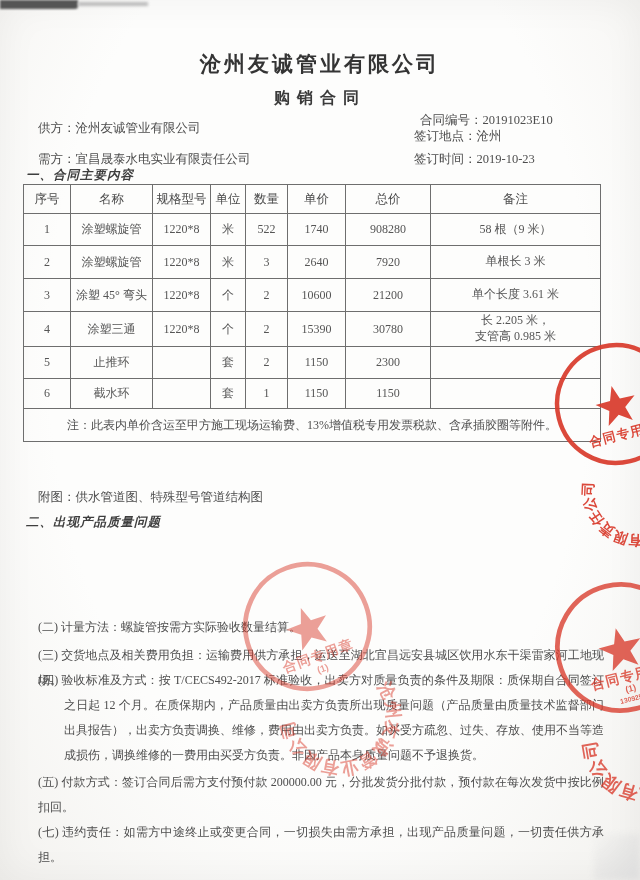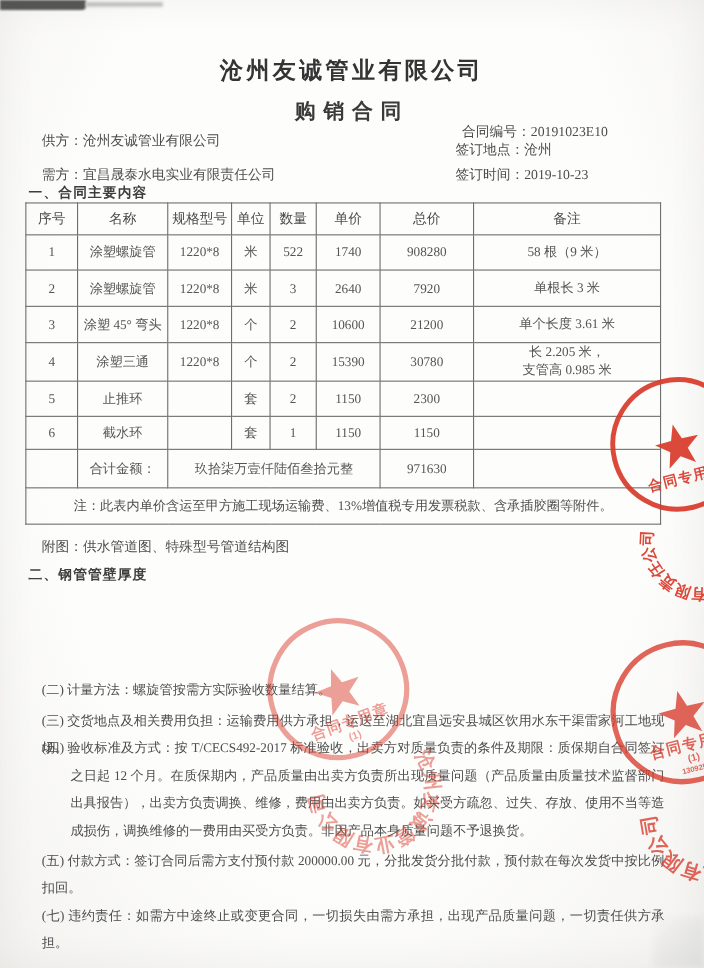--- a/index.html
+++ b/index.html
@@ -30,32 +30,33 @@
     background:linear-gradient(315deg,#ddd,rgba(221,221,221,0));
     filter:blur(3px);
   }
   .company-title{
     position:absolute;top:50px;left:0;width:100%;
     text-align:center;font-size:21px;font-weight:bold;
     letter-spacing:3px;color:#343434;
   }
   .doc-title{
     position:absolute;top:88px;left:0;width:100%;
-    text-align:center;font-size:19px;font-weight:bold;
+    text-align:center;font-size:16px;font-weight:bold;
     letter-spacing:7px;color:#3a3a3a;
   }
   .meta{position:absolute;font-size:12.5px;color:#4d4d4d;white-space:nowrap;}
   .m-supplier{left:38px;top:120px;}
   .m-buyer{left:38px;top:151px;}
   .m-no{left:420px;top:112px;}
   .m-place{left:414px;top:128px;}
   .m-date{left:414px;top:151px;}
   .sec-heading{
     position:absolute;left:26px;font-size:12.5px;font-weight:bold;color:#3e3e3e;
     letter-spacing:1px;
+    font-style:italic;
   }
   .sec1{top:167px;}
   .sec2{top:514px;}
   table.items{
     position:absolute;left:23px;top:184px;width:577px;
     border-collapse:collapse;table-layout:fixed;
     font-size:12px;color:#555;
   }
   table.items td,table.items th{
     border:1px solid #6e6e6e;
@@ -178,36 +179,29 @@
     <tr style="height:30px">
       <td>6</td>
       <td>截水环</td>
       <td></td>
       <td>套</td>
       <td>1</td>
       <td>1150</td>
       <td>1150</td>
       <td class="remark"></td>
     </tr>
-    <tr style="height:35px">
-      <td></td>
-      <td>合计金额：</td>
-      <td colspan="4">玖拾柒万壹仟陆佰叁拾元整</td>
-      <td>971630</td>
-      <td></td>
-    </tr>
     <tr style="height:33px">
       <td colspan="8" class="note-cell">注：此表内单价含运至甲方施工现场运输费、13%增值税专用发票税款、含承插胶圈等附件。</td>
     </tr>
   </tbody>
     </table>
 
   <div class="attachment">附图：供水管道图、特殊型号管道结构图</div>
 
-  <div class="sec-heading sec2">二、钢管管壁厚度</div>
+  <div class="sec-heading sec2">二、出现产品质量问题</div>
 
   <div class="clause c2">(二) 计量方法：螺旋管按需方实际验收数量结算。</div>
   <div class="clause c3">(三) 交货地点及相关费用负担：运输费用供方承担，运送至湖北宜昌远安县城区饮用水东干渠雷家河工地现场。</div>
   <div class="clause c4 hang">(四) 验收标准及方式：按 T/CECS492-2017 标准验收，出卖方对质量负责的条件及期限：质保期自合同签订之日起 12 个月。在质保期内，产品质量由出卖方负责所出现质量问题（产品质量由质量技术监督部门出具报告），出卖方负责调换、维修，费用由出卖方负责。如买受方疏忽、过失、存放、使用不当等造成损伤，调换维修的一费用由买受方负责。非因产品本身质量问题不予退换货。</div>
   <div class="clause c5">(五) 付款方式：签订合同后需方支付预付款 200000.00 元，分批发货分批付款，预付款在每次发货中按比例扣回。</div>
   <div class="clause c7">(七) 违约责任：如需方中途终止或变更合同，一切损失由需方承担，出现产品质量问题，一切责任供方承担。</div>
 
   <div class="stamp st-a">
     <svg class="seal" viewBox="0 0 200 200">
       <defs>

